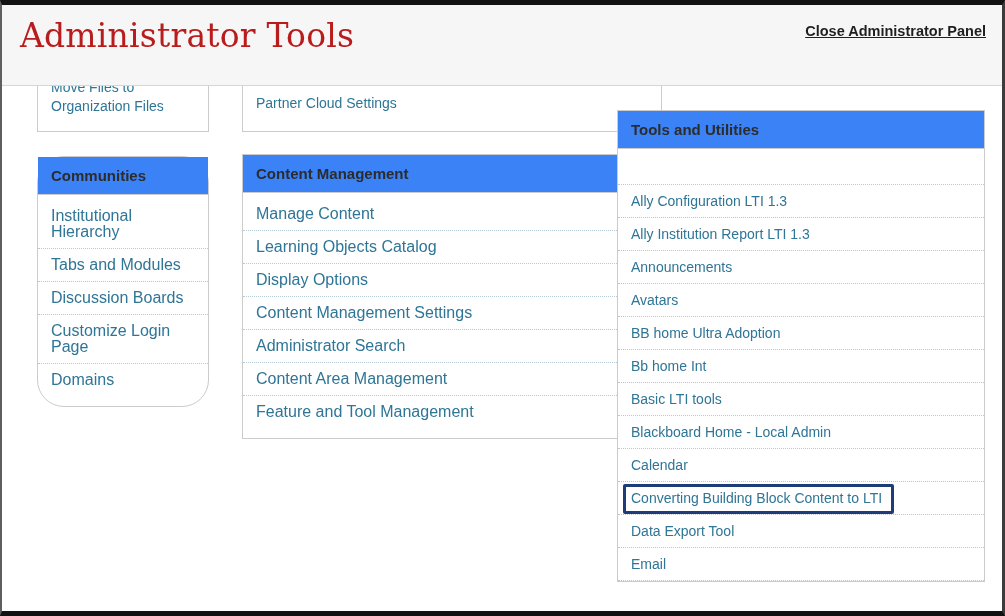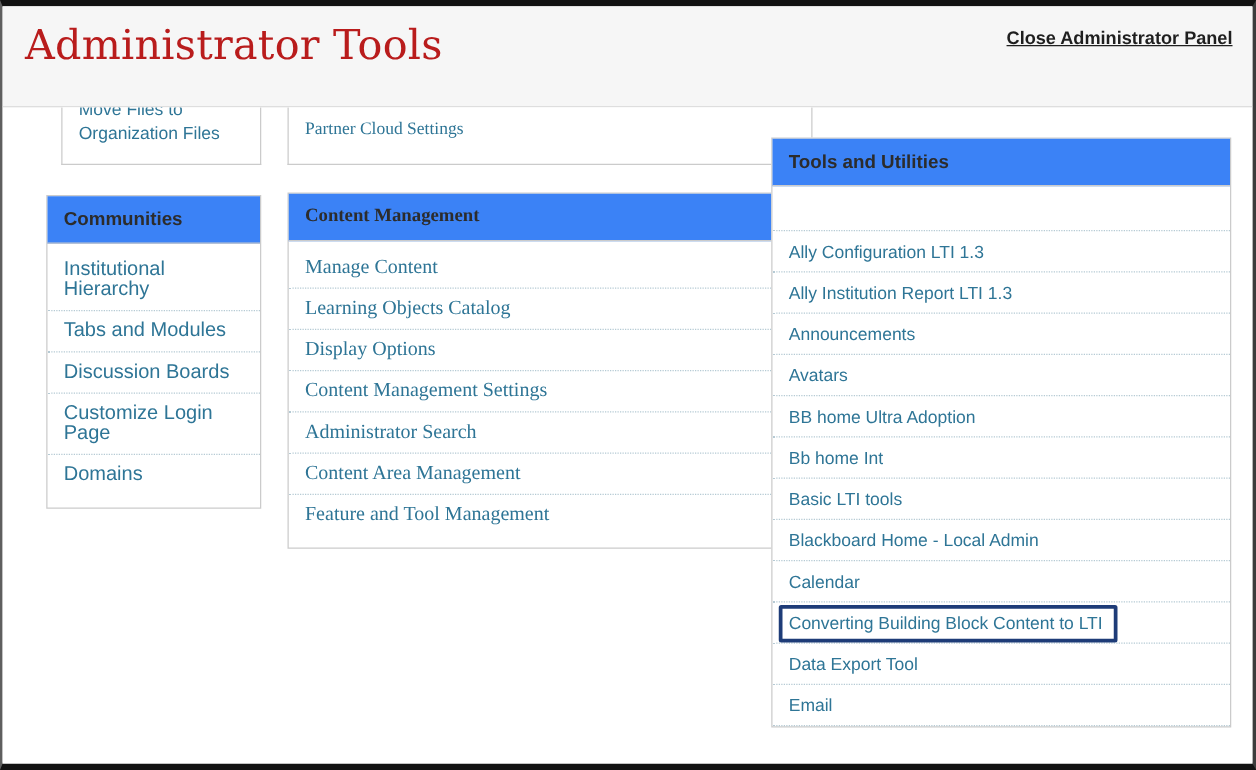--- a/index.html
+++ b/index.html
@@ -26,52 +26,52 @@
   .close-btn {
     position:absolute; right:16px; top:18px;
     font-size:14.5px; font-weight:700; color:#1f1f1f; cursor:pointer;
     background:none; border:none; font-family:"Liberation Sans", sans-serif;text-decoration:underline;
   }
 
   
   .content { position:relative; height:524px; overflow:hidden; background:#ffffff; }
   .col { position:absolute; top:0; }
   .col-left   { left:35px;  width:172px; }
-  .col-middle { left:228px; width:420px;font-family:Liberation Serif, serif; }
+  .col-middle { left:240px; width:420px; }
   .col-right  { left:615px; width:368px; }
 
   .box { border:1px solid #cbcbcb; background:#ffffff; }
   .box-header {
     background:#3b82f6; border-bottom:1px solid #cbcbcb;
     padding:10px 13px; font-size:15px; font-weight:700; color:#2c2c2c;
   }
 
   a.tool-link { color:#2e7596; text-decoration:none; cursor:pointer; }
 
   
-  .box.clip-left { border-top:none; margin-top:-20px;margin-left:12px; }
+  .box.clip-left { border-top:none; margin-top:-20px; }
   .box.clip-left a.tool-link { display:block; padding:12px 13px 15px; font-size:14px; line-height:19px; }
   .box.clip-mid { border-top:none; margin-top:-12px; }
   .box.clip-mid a.tool-link { display:block; padding:22px 13px 20px; font-size:14px; line-height:15px; }
 
   
   ul.link-list { list-style:none; padding:5px 0 10px 0; }
   ul.link-list li { border-bottom:1px dotted #b5cad4; margin:0 0; }
   ul.link-list li:last-child { border-bottom:none; }
   ul.link-list a.tool-link { display:block; padding:8px 13px; font-size:16px; line-height:16px; }
 
   
   ul.link-list-r { list-style:none; padding:0; }
   ul.link-list-r li { position:relative; border-bottom:1px dotted #b5cad4; }
   ul.link-list-r a.tool-link { display:block; padding:8px 13px; font-size:14px; line-height:16px; }
   li.blank-row { height:36px; }
 
   .empty-body { height:16px; background:#ffffff; }
 
-  .mt-left-communities { margin-top:24px; }
+  .mt-left-communities { margin-top:24px;border-radius:27px; }
   .mt-soft-updates { margin-top:21px; }
   .mt-content-mgmt { margin-top:22px; }
   .mt-tools-utilities { margin-top:24px; }
 
   
   .hl-rect {
     position:absolute; left:5px; top:2px; width:271px; height:30px;
     border:3px solid #1e3c78; border-radius:2px; pointer-events:none;
   }
 </style>

